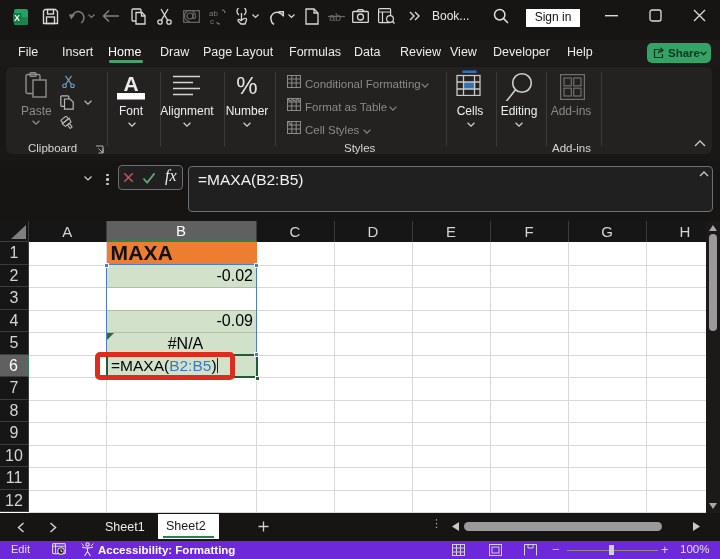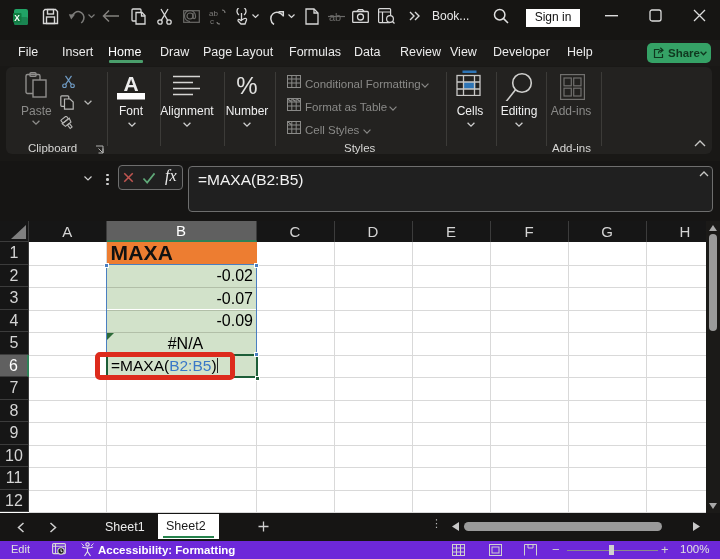--- a/index.html
+++ b/index.html
@@ -373,21 +373,20 @@
     <div class="gh" style="top:156px;width:677px"></div>
     <div class="gh" style="top:179px;width:677px"></div>
     <div class="gh" style="top:201px;width:677px"></div>
     <div class="gh" style="top:224px;width:677px"></div>
     <div class="gh" style="top:246px;width:677px"></div>
     <div class="gh" style="top:269px;width:677px"></div>
     <div class="gh" style="top:291px;width:677px"></div>
 
     <div class="cell" style="left:106.5px;top:21px;width:150px;height:40px;background:#ed7d31;font-weight:bold;line-height:22.5px;padding-left:4px;color:#111;font-size:21px;letter-spacing:0.2px">MAXA function</div>
     <div class="cell" style="left:107px;top:44px;width:149px;height:21.5px;background:#d2e2ca;line-height:21.5px;text-align:right;padding-right:3px">-0.02</div>
-    <div class="cell" style="left:107px;top:66.5px;width:149px;height:21.5px;background:#d2e2ca;line-height:21.5px;text-align:right;padding-right:3px">-0.07</div>
     <div class="cell" style="left:107px;top:89px;width:149px;height:21.5px;background:#d2e2ca;line-height:21.5px;text-align:right;padding-right:3px">-0.09</div>
     <div class="cell" style="left:107px;top:111.5px;width:149px;height:21.5px;background:#d2e2ca;line-height:21.5px;text-align:center;text-indent:8px">#N/A</div>
     <div class="cell" style="left:107px;top:134px;width:149px;height:21.5px;background:#d2e2ca;line-height:21.5px;padding-left:4px;font-size:15.5px">=MAXA(<span style="color:#3a78c8">B2:B5</span>)<span style="display:inline-block;width:1.5px;height:15px;background:#222;vertical-align:-2px"></span></div>
     <div style="position:absolute;left:107px;top:66px;width:149px;height:1px;background:#b2bfa8"></div>
     <div style="position:absolute;left:107px;top:88.5px;width:149px;height:1px;background:#b2bfa8"></div>
     <div style="position:absolute;left:107px;top:111px;width:149px;height:1px;background:#b2bfa8"></div>
     <div style="position:absolute;left:107px;top:133.5px;width:149px;height:1px;background:#b2bfa8"></div>
 
     <svg style="position:absolute;left:107px;top:112px" width="7" height="7" viewBox="0 0 7 7">
         <path d="M0 0 L7 0 L0 7 Z" fill="#2e6b39"></path>

